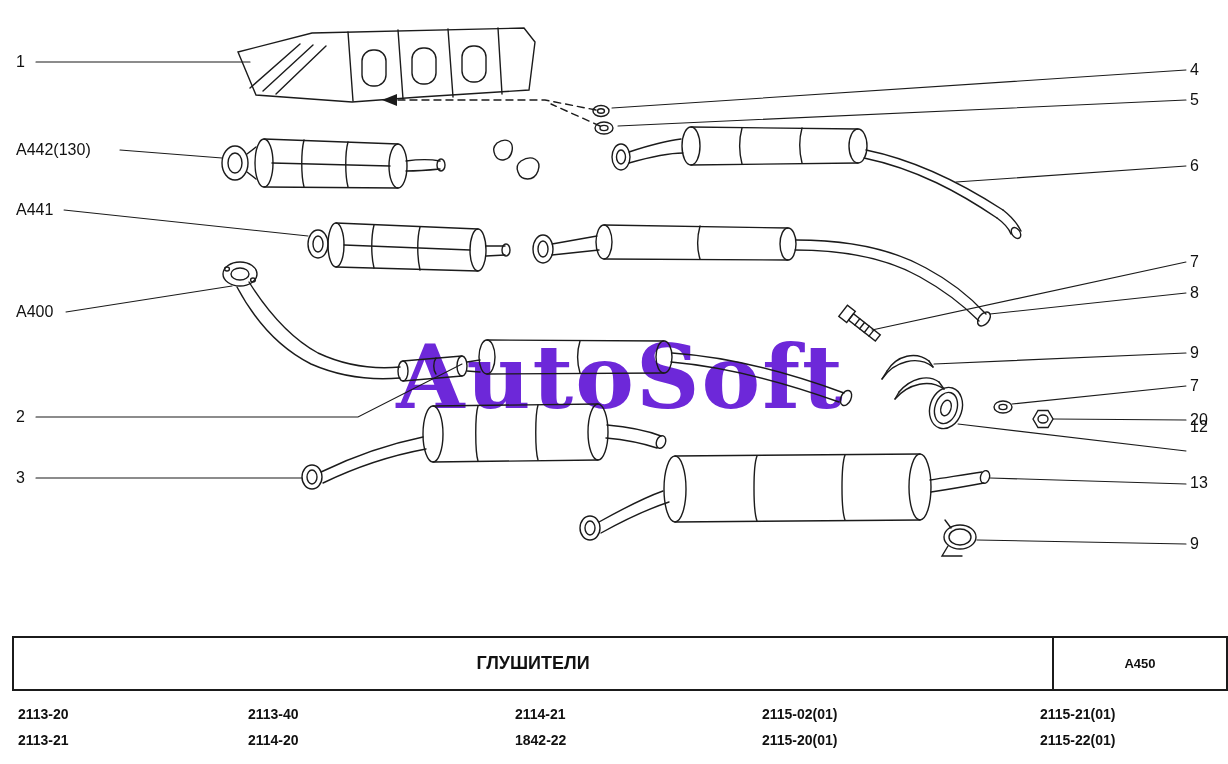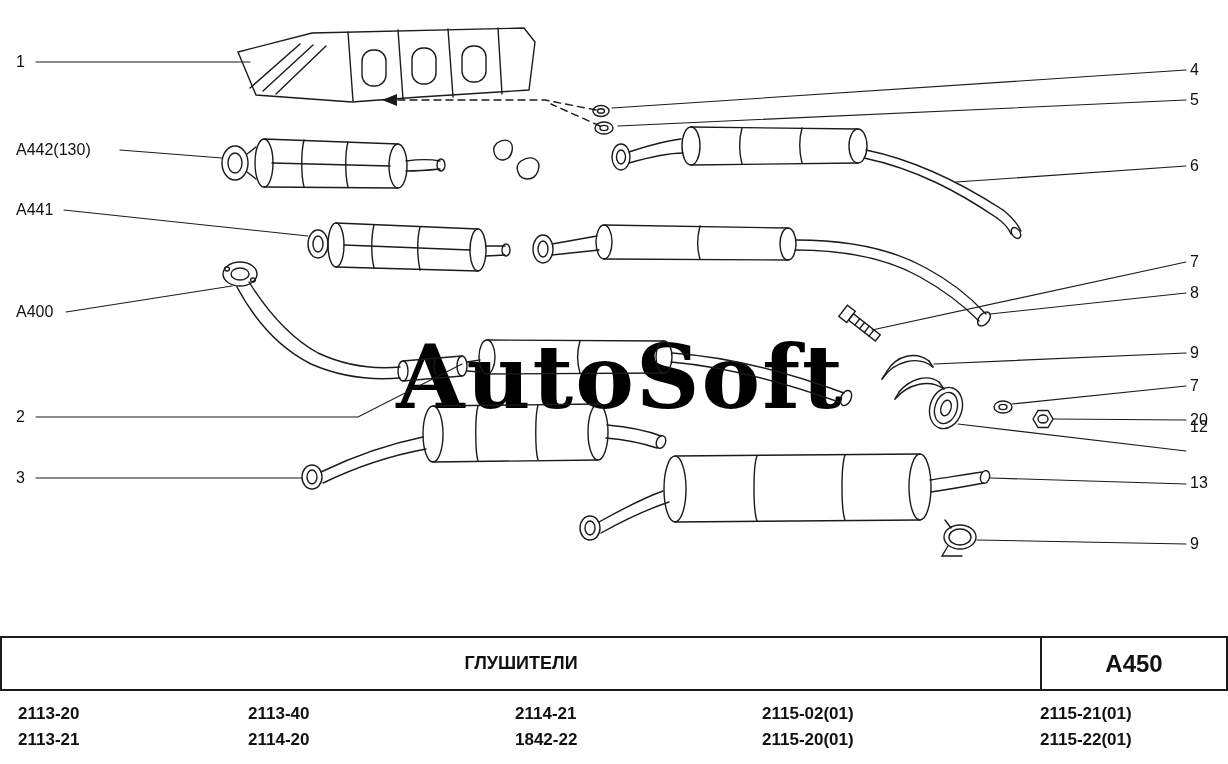--- a/index.html
+++ b/index.html
@@ -2,44 +2,44 @@
 <html><head>
 <meta charset="utf-8">
 <style>
   html,body { margin:0; padding:0; background:#fff; }
   body { width:1228px; height:764px; position:relative; overflow:hidden;
          font-family:"Liberation Sans", sans-serif; color:#111; }
 
   .watermark { position:absolute; left:348px; top:322px; width:545px; height:110px;
                text-align:center; font-family:"DejaVu Serif", serif; font-weight:700;
                font-size:88px; line-height:110px; letter-spacing:2px;
-               color:#000000; z-index:1; user-select:none; }
+               color:#6d28d9; z-index:1; user-select:none; }
 
   svg.diagram { position:absolute; left:0; top:0; z-index:2; }
   svg.diagram * { stroke:#1b1b1b; fill:none; stroke-width:1.4; stroke-linecap:round; }
   svg.diagram .leader { stroke-width:1.1; }
   svg.diagram .solid { fill:#1b1b1b; stroke:none; }
 
   .callout { position:absolute; z-index:3; font-size:16px; white-space:nowrap; }
   .callout.right { left:1190px; }
 
-  .table-band { position:absolute; left:0; right:0; top:636px; height:55px;
+  .table-band { position:absolute; left:12px; right:0; top:636px; height:55px;
                 border-top:2px solid #1b1b1b; border-bottom:2px solid #1b1b1b;
                 border-left:2px solid #1b1b1b; border-right:2px solid #1b1b1b;
                 box-sizing:border-box; z-index:3; }
   .title-cell { position:absolute; left:0; top:0; width:1038px; height:100%;
                 display:flex; align-items:center; justify-content:center;
                 font-weight:700; font-size:18px; }
   .code-cell  { position:absolute; left:1038px; right:0; top:0; height:100%;
                 border-left:2px solid #1b1b1b; display:flex; align-items:center;
-                justify-content:center; font-weight:700; font-size:24px; }
+                justify-content:center; font-weight:700; font-size:13px; }
 
   .models { position:absolute; left:0; top:701px; width:1228px; height:56px; z-index:3; }
   .model-col { position:absolute; top:0; }
-  .model-cell { font-weight:700; font-size:17px; line-height:26px; }
+  .model-cell { font-weight:700; font-size:14px; line-height:26px; }
 </style>
 </head>
 <body>
 
 <div class="watermark">AutoSoft</div>
 
 <svg class="diagram" width="1228" height="630" viewBox="0 0 1228 630">
 
   <g>
     <path d="M238,52 L312,33 L524,28 L535,42 L529,90 L420,97 L352,102 L256,95 Z"></path>

